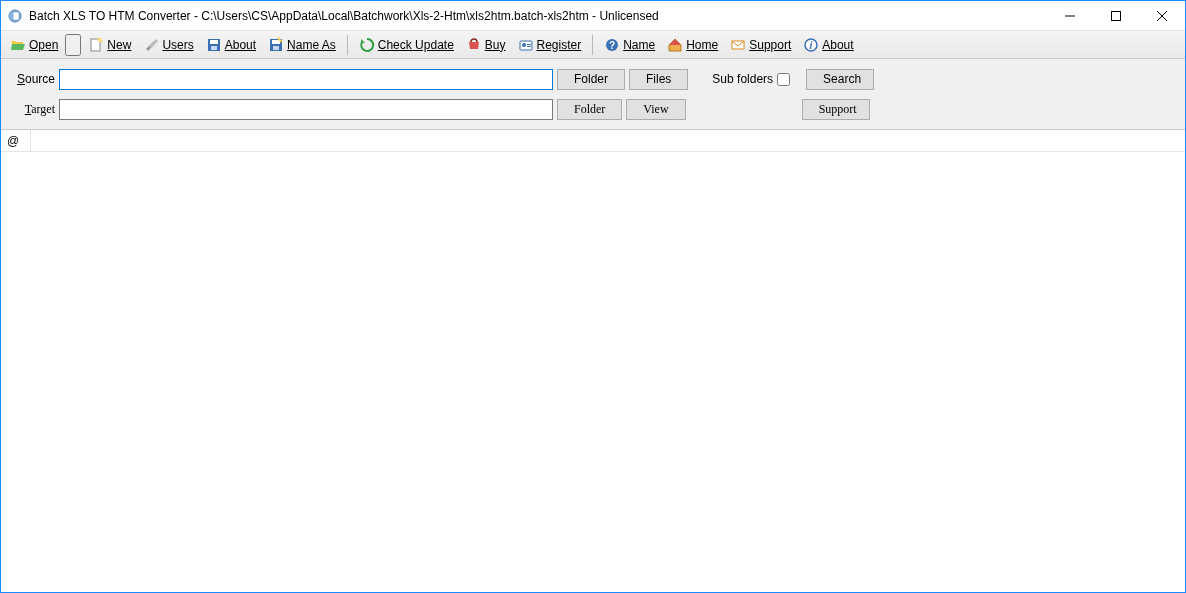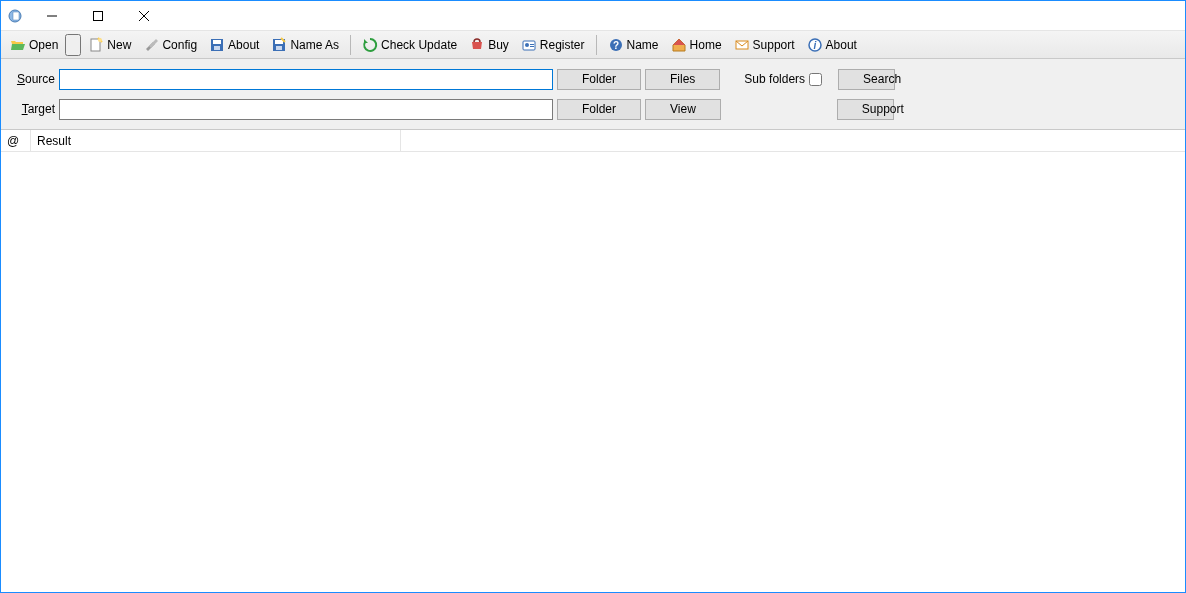--- a/index.html
+++ b/index.html
@@ -65,20 +65,21 @@
     align-items: center;
     height: 22px;
     padding: 0 4px;
     gap: 3px;
     border: 1px solid transparent;
     border-radius: 2px;
     background: transparent;
     font-family: inherit;
     font-size: 12px;
     color: #000;
+    text-decoration: underline;
   }
   .tb-item .ico { width:16px; height:16px; display:inline-flex; align-items:center; justify-content:center; }
   .tb-sep {
     width: 1px;
     height: 20px;
     background: #b8b8b8;
     margin: 0 4px;
   }
   .tb-drop {
     width: 10px;
@@ -90,21 +91,21 @@
     border-bottom: 1px solid #c9c9c9;
     padding: 8px 10px 8px 14px;
   }
   .row {
     display: flex;
     align-items: center;
     gap: 4px;
     height: 24px;
     margin-bottom: 6px;
   }
-  .row:last-child { margin-bottom: 0; }
+  .row:last-child { margin-bottom: 0; font-family: Liberation Serif, serif; }
   .lbl {
     width: 40px;
     text-align: right;
   }
   .lbl .ul { text-decoration: underline; }
   .txt {
     height: 21px;
     border: 1px solid #7a7a7a;
     background: #fff;
     font-family: inherit;
@@ -112,28 +113,28 @@
     padding: 0 3px;
   }
   .txt.focus {
     border: 1px solid #0078d7;
   }
   .source-txt { width: 494px; }
   .target-txt { width: 494px; }
   .btn {
     height: 21px;
     min-width: 40px;
-    padding: 0 24px;
+    padding: 0 16px;
     background: #e1e1e1;
     border: 1px solid #adadad;
     font-family: inherit;
     font-size: 12px;
     color: #000;
   }
-  .btn.wide { width: 57px; }
+  .btn.wide { width: 68px; }
   .chk {
     display: flex;
     align-items: center;
     gap: 4px;
     margin-left: 20px;
   }
   .chk input { width:13px; height:13px; margin:0; }
   .spacer-sm { width: 8px; }
   .grid-header {
     height: 22px;
@@ -164,20 +165,21 @@
 
 <div class="window">
 
   <div class="titlebar">
     <span class="app-icon">
       <svg width="16" height="16" viewBox="0 0 16 16">
         <circle cx="8" cy="8" r="6" fill="#8fb9e6" stroke="#4a7db5"></circle>
         <rect x="6" y="4" width="6" height="8" fill="#fff" stroke="#4a7db5" stroke-width="0.5"></rect>
       </svg>
     </span>
+    <span class="title">Batch XLS TO HTM Converter - C:\Users\CS\AppData\Local\Batchwork\Xls-2-Htm\xls2htm.batch-xls2htm - Unlicensed</span>
     <div class="win-controls">
       <button class="win-btn">
         <svg width="10" height="10" viewBox="0 0 10 10">
             <line x1="0" y1="5" x2="10" y2="5" stroke="#000" stroke-width="1"></line>
           </svg>
       </button>
       <button class="win-btn">
         <svg width="10" height="10" viewBox="0 0 10 10">
             <rect x="0.5" y="0.5" width="9" height="9" fill="none" stroke="#000" stroke-width="1"></rect>
           </svg>
@@ -216,21 +218,21 @@
         </span>
       <span>New</span>
     </button>
     <button class="tb-item">
       <span class="ico">
           <svg width="16" height="16" viewBox="0 0 16 16">
             <path d="M3 12 L10 5 l2 2 L5 14 z" fill="#999"></path>
             <path d="M6 9 L13 2 l2 2 L8 11 z" fill="#bbb"></path>
           </svg>
         </span>
-      <span>Config</span>
+      <span>Users</span>
     </button>
     <button class="tb-item">
       <span class="ico">
           <svg width="16" height="16" viewBox="0 0 16 16">
             <rect x="2" y="2" width="12" height="12" fill="#3b6fb6"></rect>
             <rect x="4" y="3" width="8" height="4" fill="#fff"></rect>
             <rect x="5" y="9" width="6" height="4" fill="#c9d8ef"></rect>
           </svg>
         </span>
       <span>About</span>
@@ -333,18 +335,17 @@
       <input type="text" class="txt target-txt" value="" style="">
       <button class="btn">Folder</button>
       <button class="btn">View</button>
       <div style="width:108px"></div>
       <button class="btn wide">Support</button>
     </div>
   </div>
 
   <div class="grid-header">
     <div class="gh-cell gh-at">@</div>
-    <div class="gh-cell gh-res">Result</div>
   </div>
 
   <div class="grid-body"></div>
 
 </div>
 
 </body></html>

